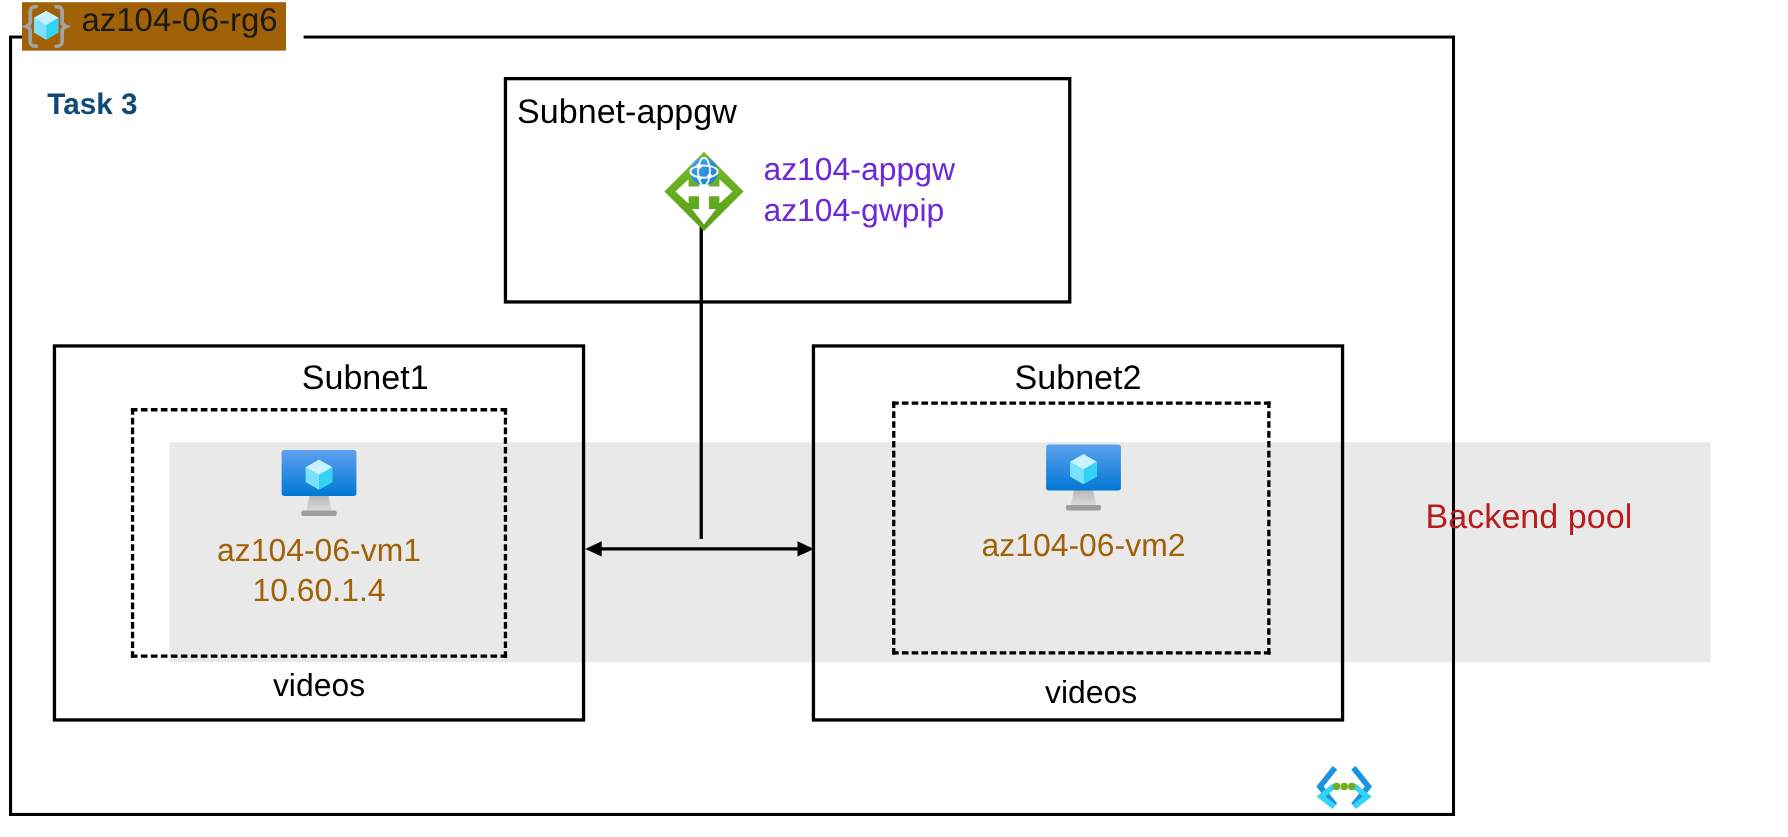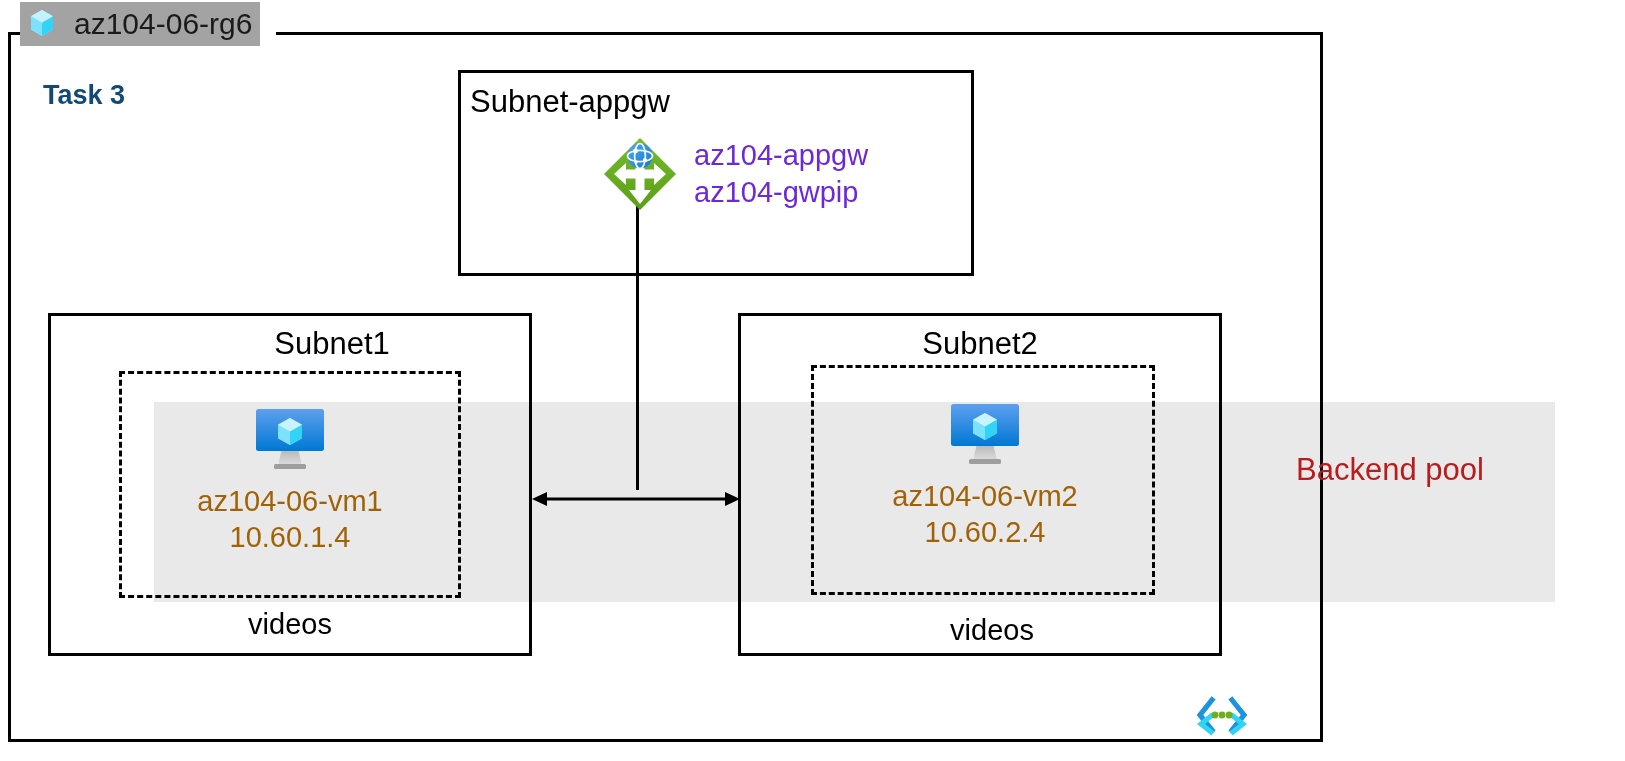--- a/index.html
+++ b/index.html
@@ -53,24 +53,23 @@
     z-index: 3;
     clip-path: polygon(0 0, 0 100%, 100% 100%, 100% 0, 268px 0, 268px 8px, 62px 8px, 62px 0);
   }
 
   
   .rg-header {
     position: absolute;
     left: 20px;
     top: 2px;
     display: flex;
-    align-items: center;
     gap: 10px;
     z-index: 7;
-    background: #a3a3a3;
+    background: #a16207;
     padding-right: 8px;
   }
   .rg-icon {
     width: 44px;
     height: 44px;
     display: block;
   }
   .rg-title {
     font-size: 30px;
     color: #1a1a1a;
@@ -324,21 +323,20 @@
         <rect x="4" y="5" width="68" height="42" rx="2.5" fill="url(#scr2)"></rect>
         <g>
           <polygon points="38,14 50,20.8 50,34.2 38,41 26,34.2 26,20.8" fill="#9CEBFF"></polygon>
           <polygon points="38,14 50,20.8 38,27.6 26,20.8" fill="#C8F3FF"></polygon>
           <polygon points="38,27.6 50,20.8 50,34.2 38,41" fill="#32D4F5"></polygon>
           <polygon points="38,27.6 38,41 26,34.2 26,20.8" fill="#7CE1FB"></polygon>
         </g>
       </svg>
     </span>
     <div class="vm-line">az104-06-vm2</div>
-    <div class="vm-line">10.60.2.4</div>
   </div>
 
   <div class="subnet-title" id="subnet2-footer">videos</div>
 
   <div id="vnet-marker">
     <svg viewBox="0 0 52 42" width="52" height="42" xmlns="http://www.w3.org/2000/svg">
       <path d="M16 6 L4 21 L16 36" fill="none" stroke="#1B93DF" stroke-width="5.2" stroke-linecap="square"></path>
       <path d="M36 6 L48 21 L36 36" fill="none" stroke="#1B93DF" stroke-width="5.2" stroke-linecap="square"></path>
       <path d="M15 22 L5 30 L15 38" fill="none" stroke="#32D4F5" stroke-width="5" stroke-linecap="square"></path>
       <path d="M37 22 L47 30 L37 38" fill="none" stroke="#32D4F5" stroke-width="5" stroke-linecap="square"></path>

